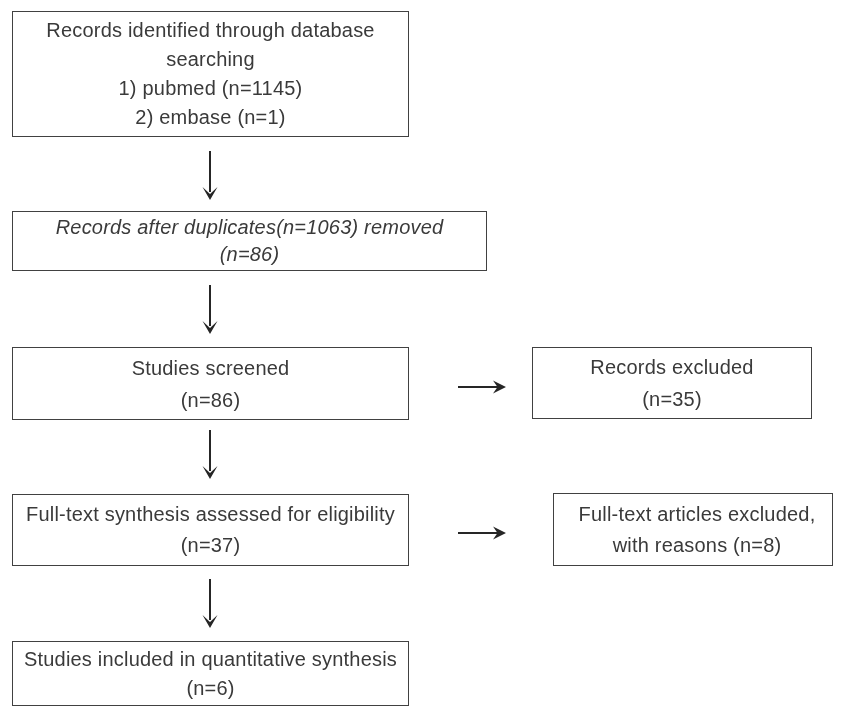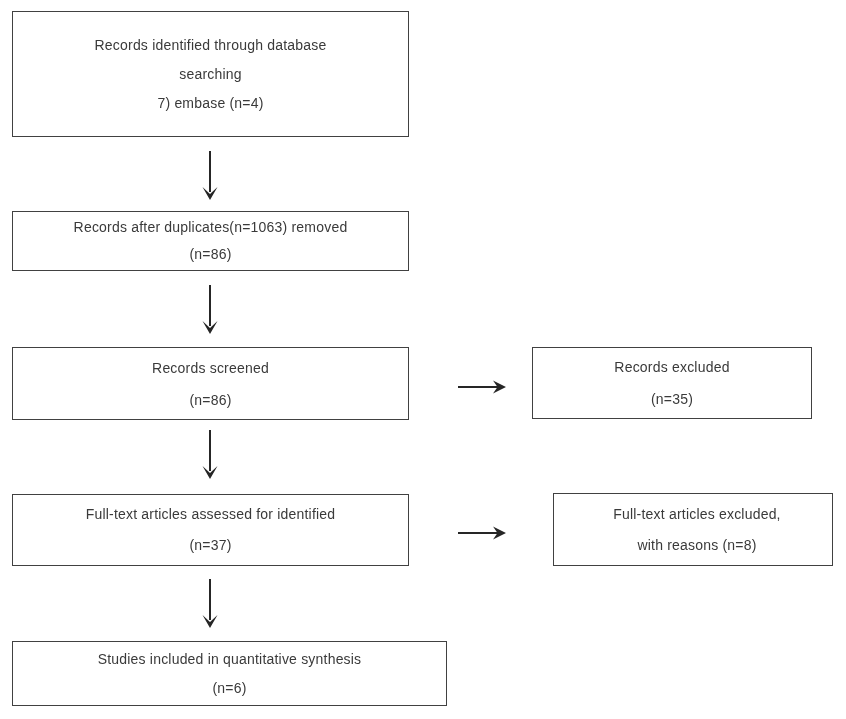--- a/index.html
+++ b/index.html
@@ -23,32 +23,32 @@
   .flow-box {
     position: absolute;
     border: 1.5px solid var(--border-color);
     background: var(--bg);
     display: flex;
     flex-direction: column;
     justify-content: center;
     align-items: center;
     text-align: center;
     color: var(--text-color);
-    font-size: 14px;
+    font-size: 20px;
     letter-spacing: 0.2px;
     line-height: 29px;
   }
   .flow-box .line { display: block; white-space: nowrap; }
 
   
   .box-identification   { left: 12px;  top: 11px;  width: 397px; height: 126px; }
-  .box-duplicates       { left: 12px;  top: 211px; width: 397px; height: 60px; line-height: 27px; }
+  .box-duplicates       { left: 12px;  top: 211px; width: 475px; height: 60px; line-height: 27px; font-style: italic; }
   .box-screened         { left: 12px;  top: 347px; width: 397px; height: 73px; line-height: 32px; }
   .box-fulltext         { left: 12px;  top: 494px; width: 397px; height: 72px; line-height: 31px; }
-  .box-included         { left: 12px;  top: 641px; width: 435px; height: 65px; line-height: 29px; }
+  .box-included         { left: 12px;  top: 641px; width: 397px; height: 65px; line-height: 29px; }
 
   
   .box-excluded         { left: 532px; top: 347px; width: 280px; height: 72px; line-height: 32px; }
   .box-fulltext-excluded{ left: 553px; top: 493px; width: 280px; height: 73px; line-height: 31px; padding-left: 8px; }
 
   .arrow { position: absolute; color: var(--arrow-color); }
   .arrow svg { display: block; }
 
   .arrow-down-1  { left: 200px; top: 150px; }
   .arrow-down-2  { left: 200px; top: 284px; }
@@ -58,21 +58,22 @@
   .arrow-right-2 { left: 458px; top: 524px; }
 </style>
 </head>
 <body>
 
 <div class="canvas">
 
   <div class="flow-box box-identification">
     <span class="line">Records identified through database</span>
     <span class="line">searching</span>
-    <span class="line">7) embase (n=4)</span>
+    <span class="line">1) pubmed (n=1145)</span>
+    <span class="line">2) embase (n=1)</span>
   </div>
 
   <div class="arrow arrow-down-1">
     <svg width="20" height="50" viewBox="0 0 20 50">
       <line x1="10" y1="1" x2="10" y2="42" stroke="currentColor" stroke-width="2"></line>
       <path d="M2.5,37 L10,50 L17.5,37 L10,44 Z" fill="currentColor"></path>
     </svg>
   </div>
 
   <div class="flow-box box-duplicates">
@@ -81,21 +82,21 @@
   </div>
 
   <div class="arrow arrow-down-2">
     <svg width="20" height="50" viewBox="0 0 20 50">
       <line x1="10" y1="1" x2="10" y2="42" stroke="currentColor" stroke-width="2"></line>
       <path d="M2.5,37 L10,50 L17.5,37 L10,44 Z" fill="currentColor"></path>
     </svg>
   </div>
 
   <div class="flow-box box-screened">
-    <span class="line">Records screened</span>
+    <span class="line">Studies screened</span>
     <span class="line">(n=86)</span>
   </div>
 
   <div class="arrow arrow-right-1">
     <svg width="48" height="18" viewBox="0 0 48 18">
       <line x1="0" y1="9" x2="40" y2="9" stroke="currentColor" stroke-width="2"></line>
       <path d="M35,2.5 L48,9 L35,15.5 L39.5,9 Z" fill="currentColor"></path>
     </svg>
   </div>
 
@@ -105,21 +106,21 @@
   </div>
 
   <div class="arrow arrow-down-3">
     <svg width="20" height="50" viewBox="0 0 20 50">
       <line x1="10" y1="1" x2="10" y2="42" stroke="currentColor" stroke-width="2"></line>
       <path d="M2.5,37 L10,50 L17.5,37 L10,44 Z" fill="currentColor"></path>
     </svg>
   </div>
 
   <div class="flow-box box-fulltext">
-    <span class="line">Full-text articles assessed for identified</span>
+    <span class="line">Full-text synthesis assessed for eligibility</span>
     <span class="line">(n=37)</span>
   </div>
 
   <div class="arrow arrow-right-2">
     <svg width="48" height="18" viewBox="0 0 48 18">
       <line x1="0" y1="9" x2="40" y2="9" stroke="currentColor" stroke-width="2"></line>
       <path d="M35,2.5 L48,9 L35,15.5 L39.5,9 Z" fill="currentColor"></path>
     </svg>
   </div>
 

